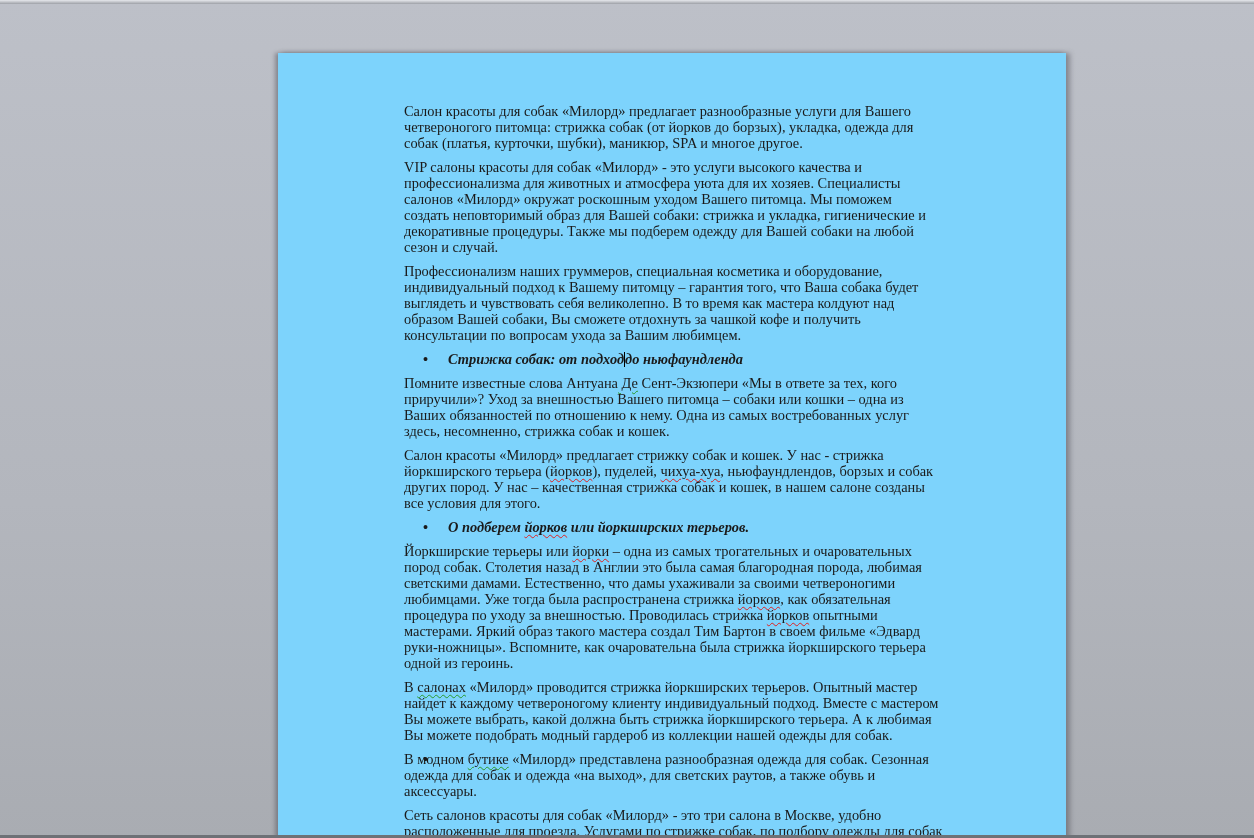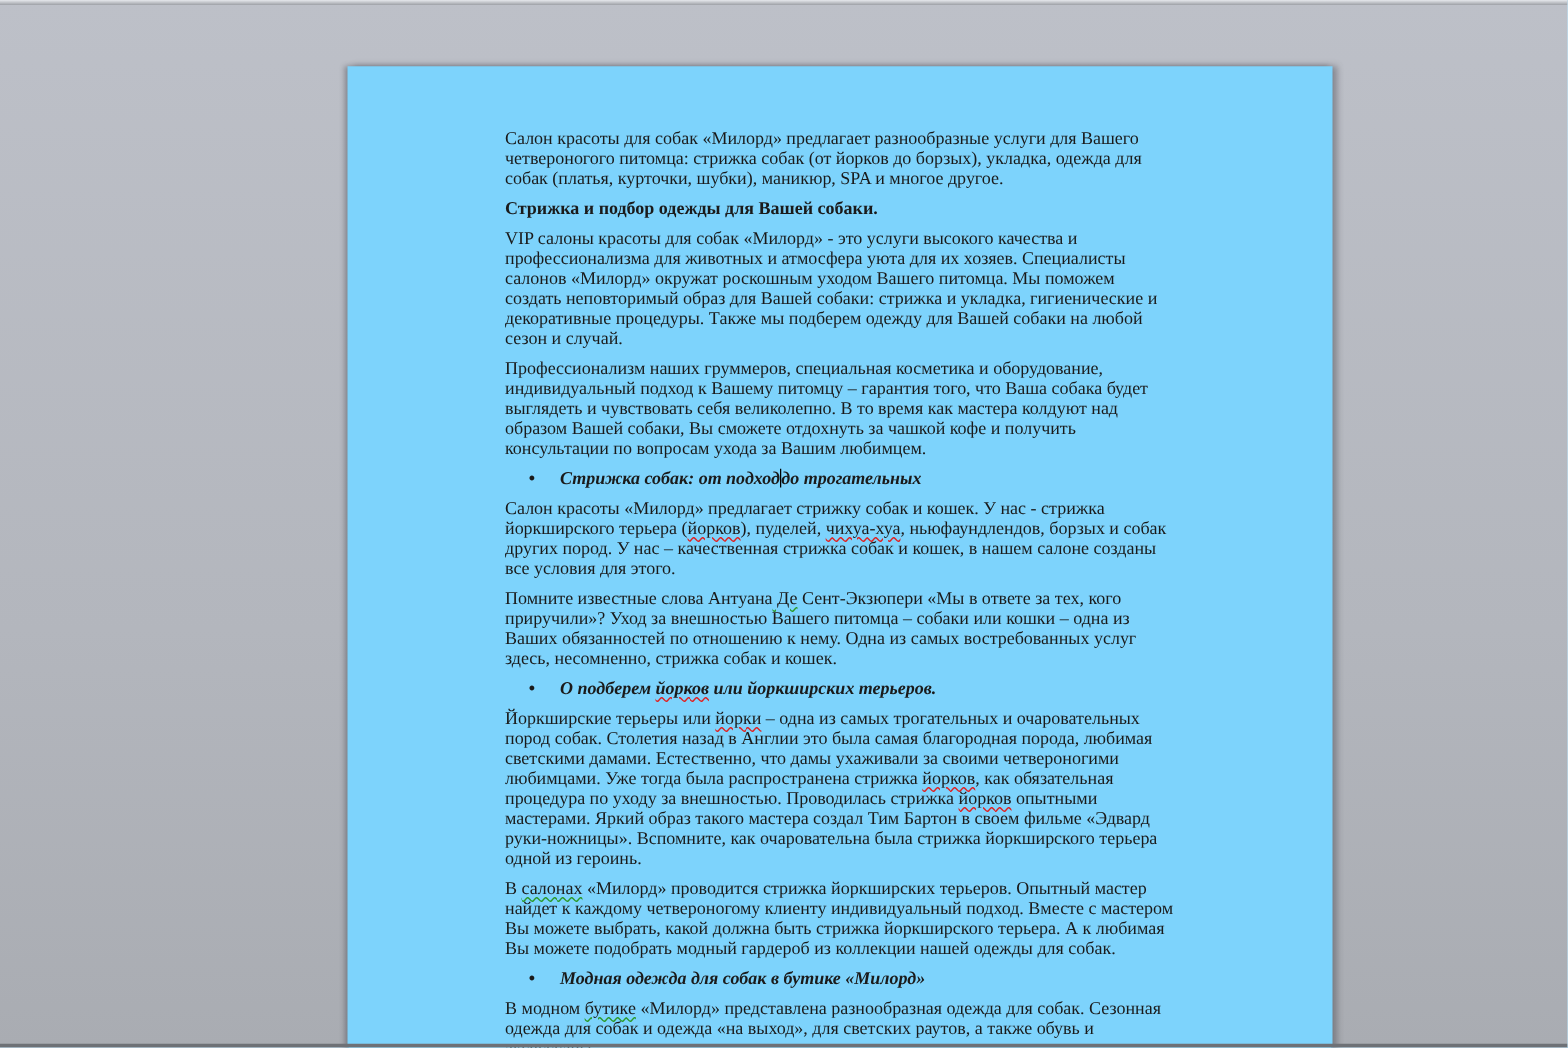--- a/index.html
+++ b/index.html
@@ -44,44 +44,43 @@
 </head>
 <body>
 
 <div class="top-ruler"></div>
 
 <div class="page">
   <div class="content">
 
     <p>Салон красоты для собак «Милорд» предлагает разнообразные услуги для Вашего четвероногого питомца: стрижка собак (от йорков до борзых), укладка, одежда для собак (платья, курточки, шубки), маникюр, SPA и многое другое.</p>
 
-    <p class="heading">Стрижка и подбор одежды для Вашей собаки.</p>
 
     <p><span>VIP салоны красоты для собак «Милорд» - это услуги высокого качества и профессионализма для животных и атмосфера уюта для их хозяев. Специалисты салонов «Милорд» окружат роскошным уходом Вашего питомца. Мы поможем</span><br><span>создать неповторимый образ для Вашей собаки: стрижка и укладка, гигиенические и декоративные процедуры. Также мы подберем одежду для Вашей собаки на любой сезон и случай.</span></p>
 
     <p>Профессионализм наших груммеров, специальная косметика и оборудование, индивидуальный подход к Вашему питомцу – гарантия того, что Ваша собака будет выглядеть и чувствовать себя великолепно. В то время как мастера колдуют над образом Вашей собаки, Вы сможете отдохнуть за чашкой кофе и получить консультации по вопросам ухода за Вашим любимцем.</p>
 
     <div class="bullet">
-      <span class="dot">•</span><span>Стрижка собак: от подход</span><span class="cursor"></span><span>до трогательных</span>
+      <span class="dot">•</span><span>Стрижка собак: от подход</span><span class="cursor"></span><span>до ньюфаундленда</span>
     </div>
 
+    <p><span>Помните известные слова Антуана</span><span class="grammar"> Де</span><span> Сент-Экзюпери «Мы в ответе за тех, кого приручили»? Уход за внешностью Вашего питомца – собаки или кошки – одна из Ваших обязанностей по отношению к нему. Одна из самых востребованных услуг здесь, несомненно, стрижка собак и кошек.</span></p>
+
     <p><span>Салон красоты «Милорд» предлагает стрижку собак и кошек. У нас - стрижка йоркширского терьера (</span><span class="spell">йорков</span><span>), пуделей, </span><span class="spell">чихуа-хуа</span><span>, ньюфаундлендов, борзых и собак других пород. У нас – качественная стрижка собак и кошек, в нашем салоне созданы все условия для этого.</span></p>
-
-    <p><span>Помните известные слова Антуана</span><span class="grammar"> Де</span><span> Сент-Экзюпери «Мы в ответе за тех, кого приручили»? Уход за внешностью Вашего питомца – собаки или кошки – одна из Ваших обязанностей по отношению к нему. Одна из самых востребованных услуг здесь, несомненно, стрижка собак и кошек.</span></p>
 
     <div class="bullet">
       <span class="dot">•</span><span>О подберем </span><span class="spell">йорков</span><span> или йоркширских терьеров.</span>
     </div>
 
     <p><span>Йоркширские терьеры или </span><span class="spell">йорки</span><span> – одна из самых трогательных и очаровательных пород собак. Столетия назад в Англии это была самая благородная порода, любимая светскими дамами. Естественно, что дамы ухаживали за своими четвероногими любимцами. Уже тогда была распространена стрижка </span><span class="spell">йорков</span><span>, как обязательная процедура по уходу за внешностью. Проводилась стрижка </span><span class="spell">йорков</span><span> опытными мастерами. Яркий образ такого мастера создал Тим Бартон в своем фильме «Эдвард руки-ножницы». Вспомните, как очаровательна была стрижка йоркширского терьера одной из героинь.</span></p>
 
     <p><span>В </span><span class="grammar">салонах</span><span> «Милорд» проводится стрижка йоркширских терьеров. Опытный мастер найдет к каждому четвероногому клиенту индивидуальный подход. Вместе с мастером Вы можете выбрать, какой должна быть стрижка йоркширского терьера. А к любимая Вы можете подобрать модный гардероб из коллекции нашей одежды для собак.</span></p>
 
     <div class="bullet">
-      <span class="dot">•</span><span>Модная одежда для собак в бутике «Милорд»</span>
+      <span class="dot">•</span>
     </div>
 
     <p><span>В модном </span><span class="grammar">бутике</span><span> «Милорд» представлена разнообразная одежда для собак. Сезонная одежда для собак и одежда «на выход», для светских раутов, а также обувь и аксессуары.</span></p>
 
     <p>Сеть салонов красоты для собак «Милорд» - это три салона в Москве, удобно расположенные для проезда. Услугами по стрижке собак, по подбору одежды для собак в наших салонах довольны и известные люди, и просто хозяева, проявляющие заботу о своих любимцах.</p>
 
   </div>
 </div>
 
 <div class="bottom-bar"></div>

